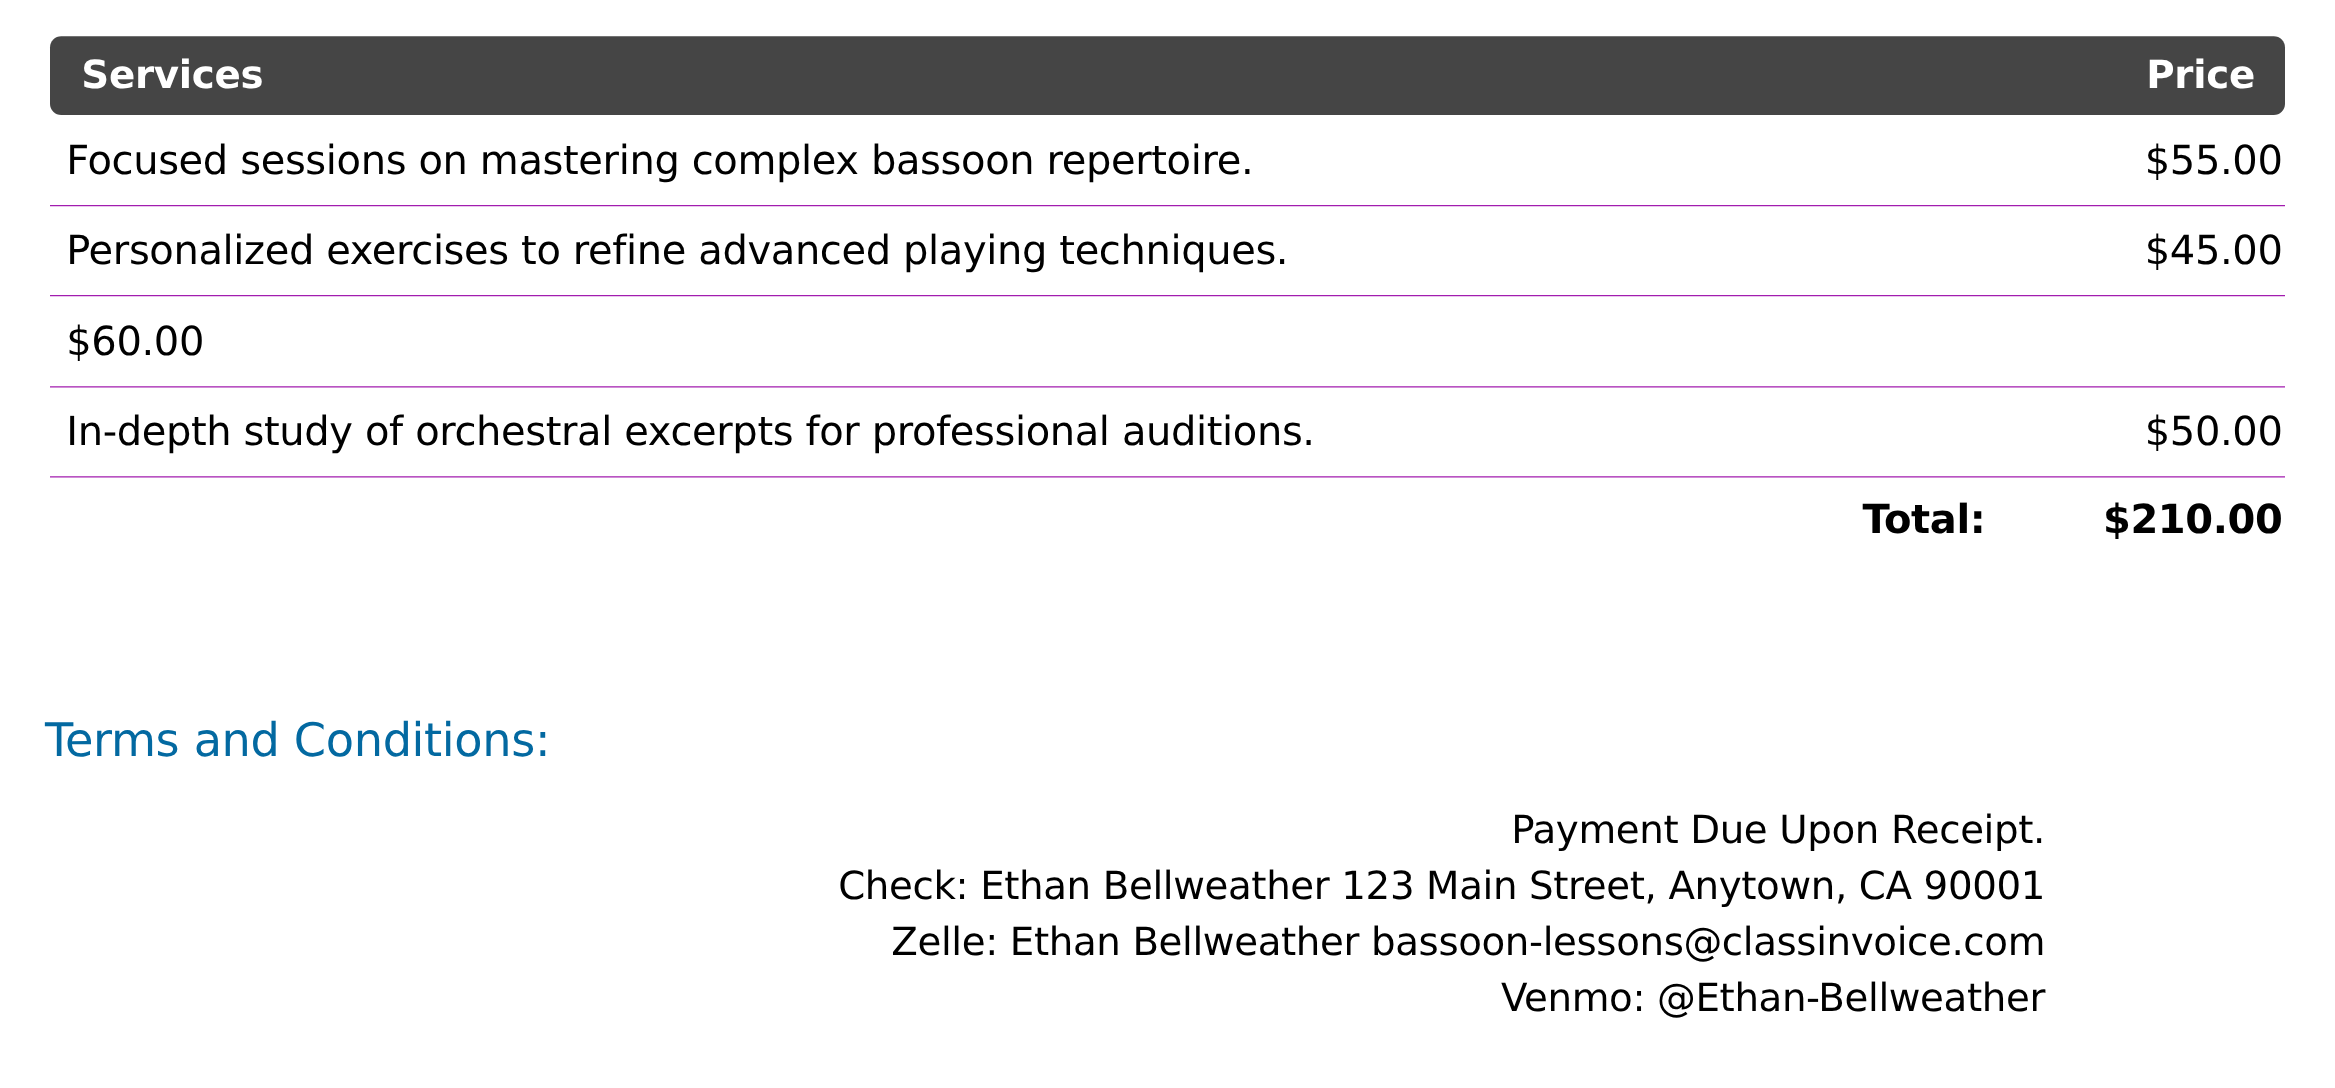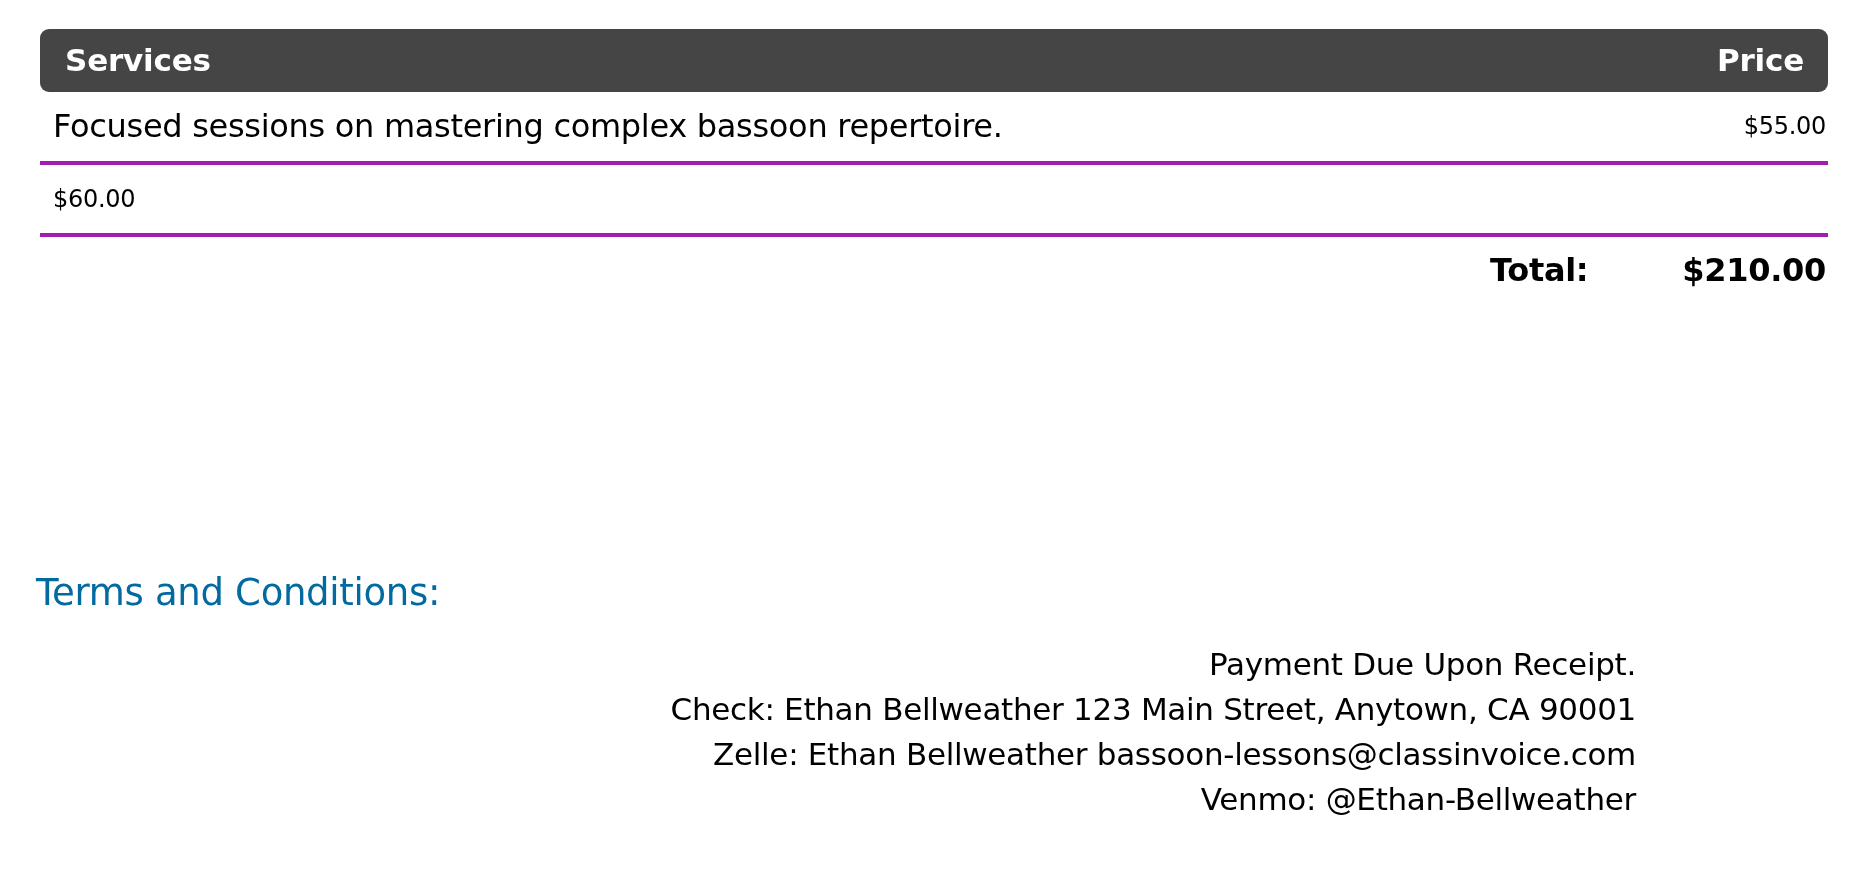--- a/index.html
+++ b/index.html
@@ -52,31 +52,31 @@
     text-align: right;
   }
 
   .table-row {
     display: flex;
     align-items: center;
     justify-content: space-between;
     height: 72.5px;
     padding: 0 2px 0 13px;
     box-sizing: border-box;
-    border-bottom: 4px solid #a21caf;
+    border-bottom: 1px solid #a21caf;
     gap: 44px;
   }
   .table-row .cell-service {
     font-size: 32px;
     color: #000000;
     letter-spacing: -0.3px;
     white-space: nowrap;
   }
   .table-row .cell-price {
-    font-size: 24px;
+    font-size: 32px;
     color: #000000;
     text-align: right;
     letter-spacing: -0.3px;
     white-space: nowrap;
   }
 
   .total-row {
     display: flex;
     align-items: center;
     justify-content: flex-end;
@@ -131,25 +131,33 @@
     <div class="table-header">
       <div class="col-service">Services</div>
       <div class="col-price">Price</div>
     </div>
 
     <div class="table-row">
       <div class="cell-service">Focused sessions on mastering complex bassoon repertoire.</div>
       <div class="cell-price">$55.00</div>
     </div>
 
+    <div class="table-row">
+      <div class="cell-service">Personalized exercises to refine advanced playing techniques.</div>
+      <div class="cell-price">$45.00</div>
+    </div>
 
     <div class="table-row">
       <div class="cell-price">$60.00</div>
     </div>
 
+    <div class="table-row">
+      <div class="cell-service">In-depth study of orchestral excerpts for professional auditions.</div>
+      <div class="cell-price">$50.00</div>
+    </div>
 
     <div class="total-row">
       <div class="total-label">Total:</div>
       <div class="total-value">$210.00</div>
     </div>
 
   </div>
 
   <div class="terms-section">
     <div class="terms-title">Terms and Conditions:</div>

